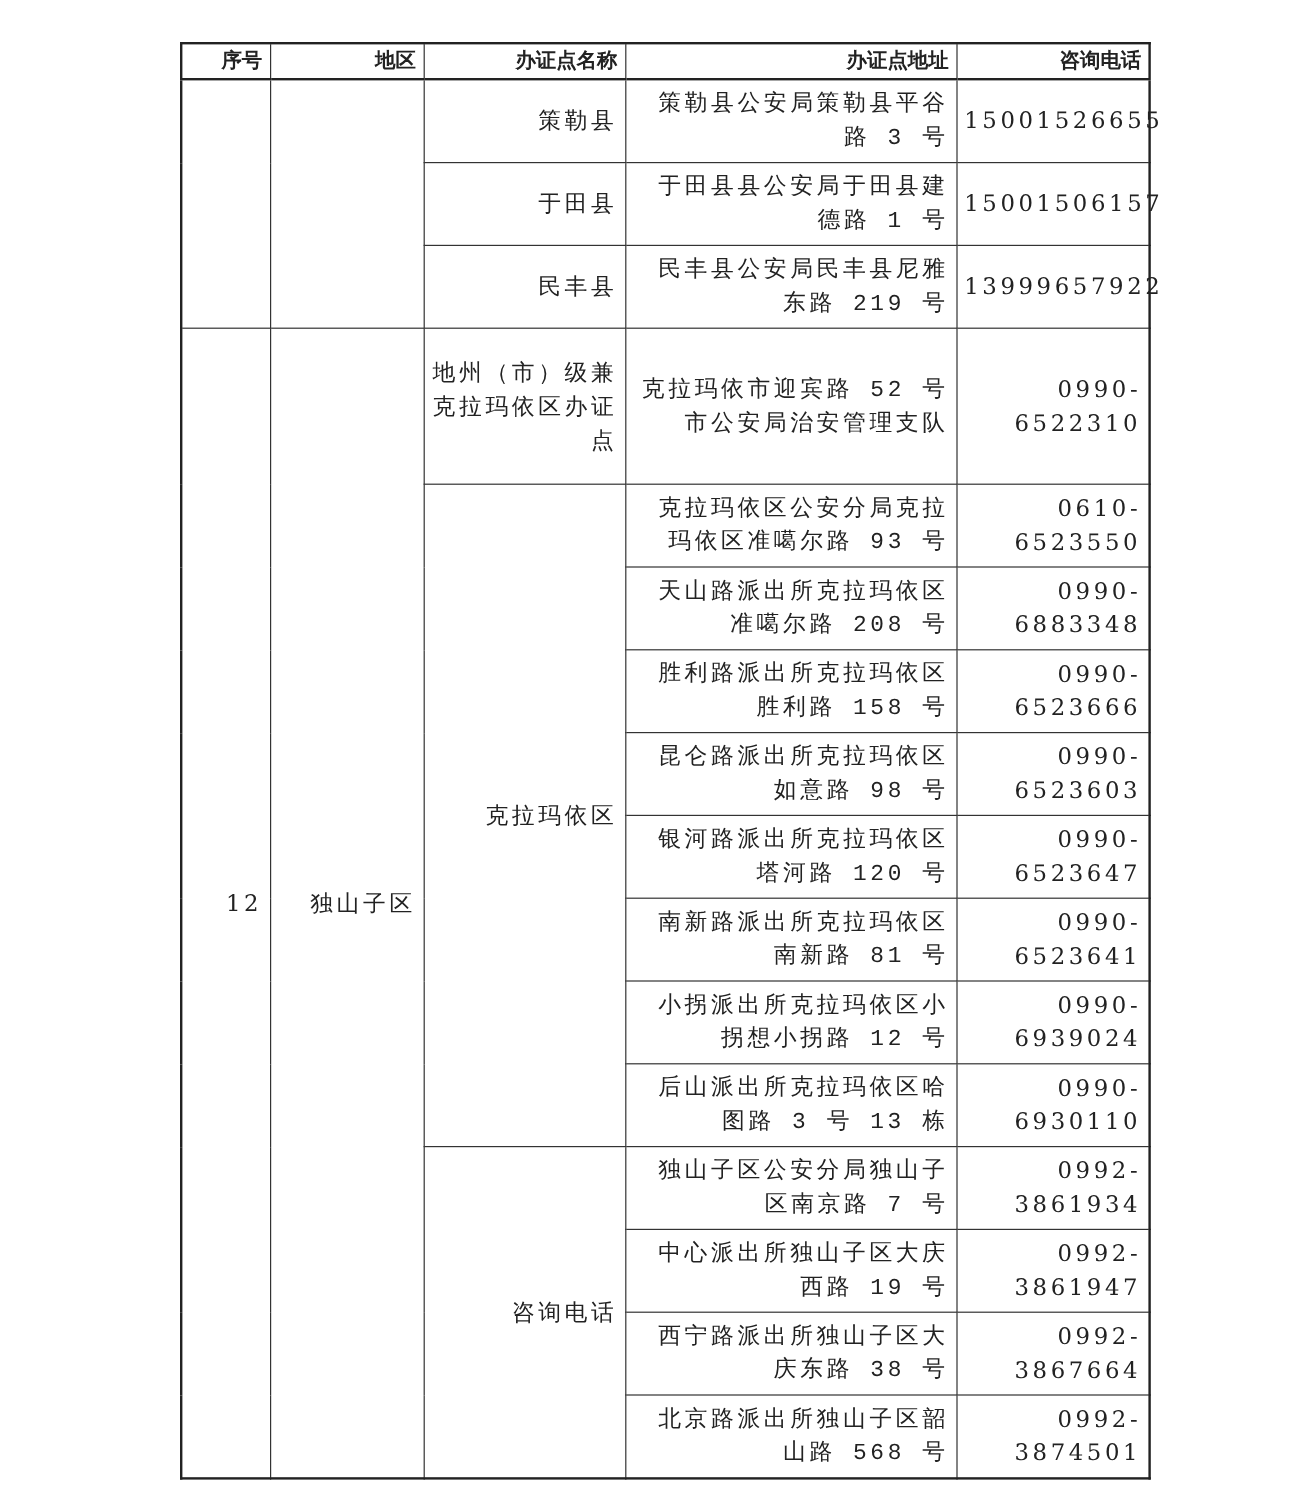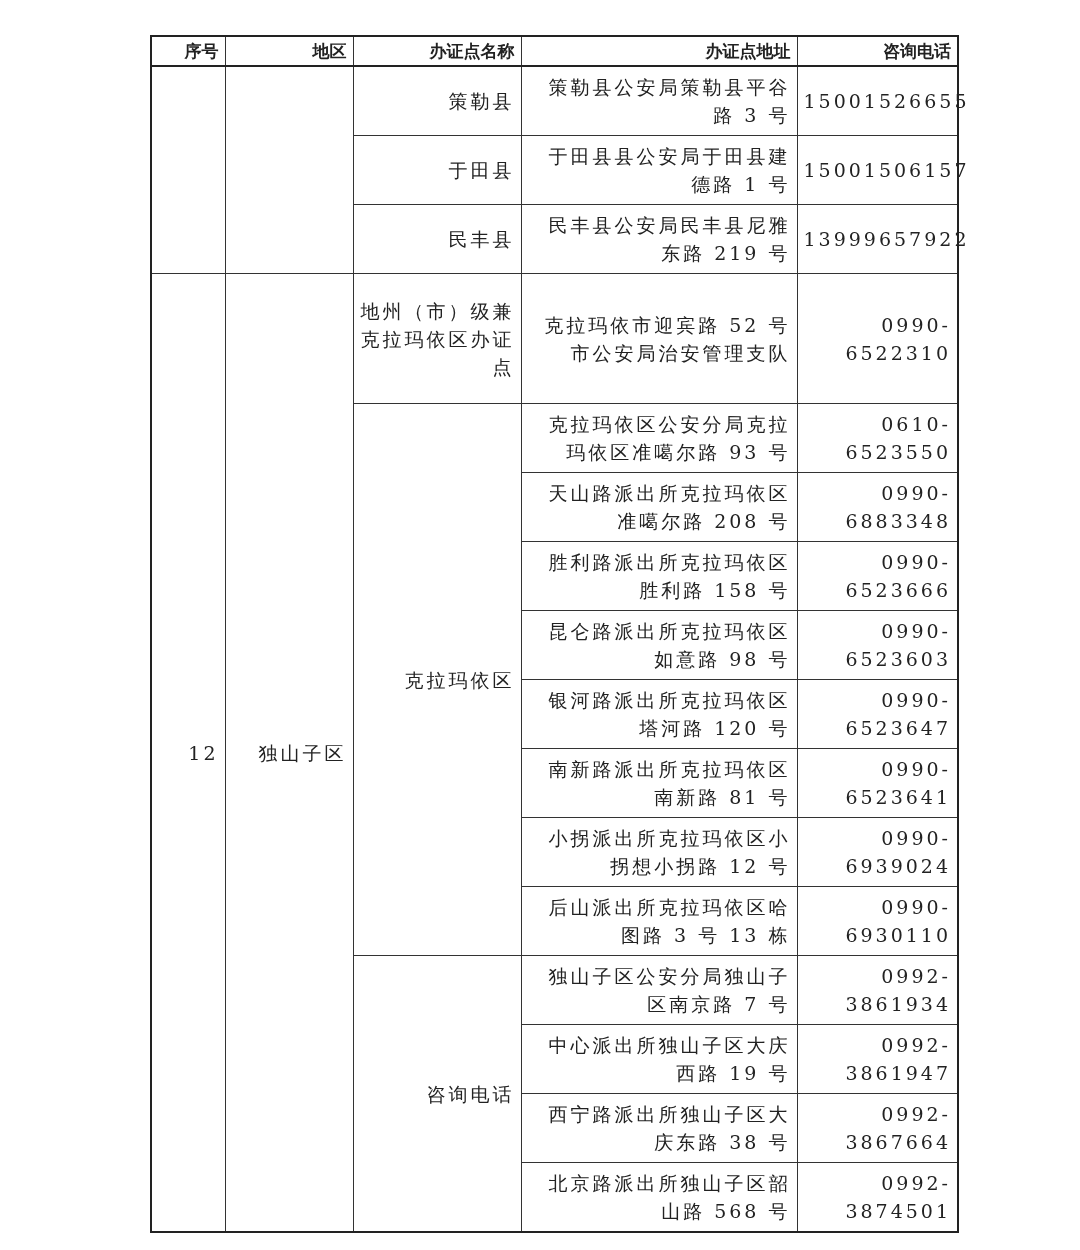--- a/index.html
+++ b/index.html
@@ -15,21 +15,21 @@
     letter-spacing: 3px;
   }
   table.grid { border: 2px solid #222; }
   table.grid th {
     font-family: "DejaVu Sans", "Liberation Sans", sans-serif;
     font-weight: bold; font-size: 17px; letter-spacing: 0; height: 28px;
     border-bottom: 2px solid #222;
   }
   td.phone { font-size: 19px; letter-spacing: 0; }
   td.seq { letter-spacing: 0; margin-left: 48px; }
-  td.addr { letter-spacing: 3px; }
+  td.addr { letter-spacing: 3px; font-family: Liberation Mono, monospace; }
   tr.r69 td { height: 68px; }
   tr.r130 td { height: 129px; }
   .thick-top td { border-top: 2px solid #222; }
 </style>
 </head>
 <body>
 
 <table class="grid">
   <colgroup>
     <col style="width:74px">

